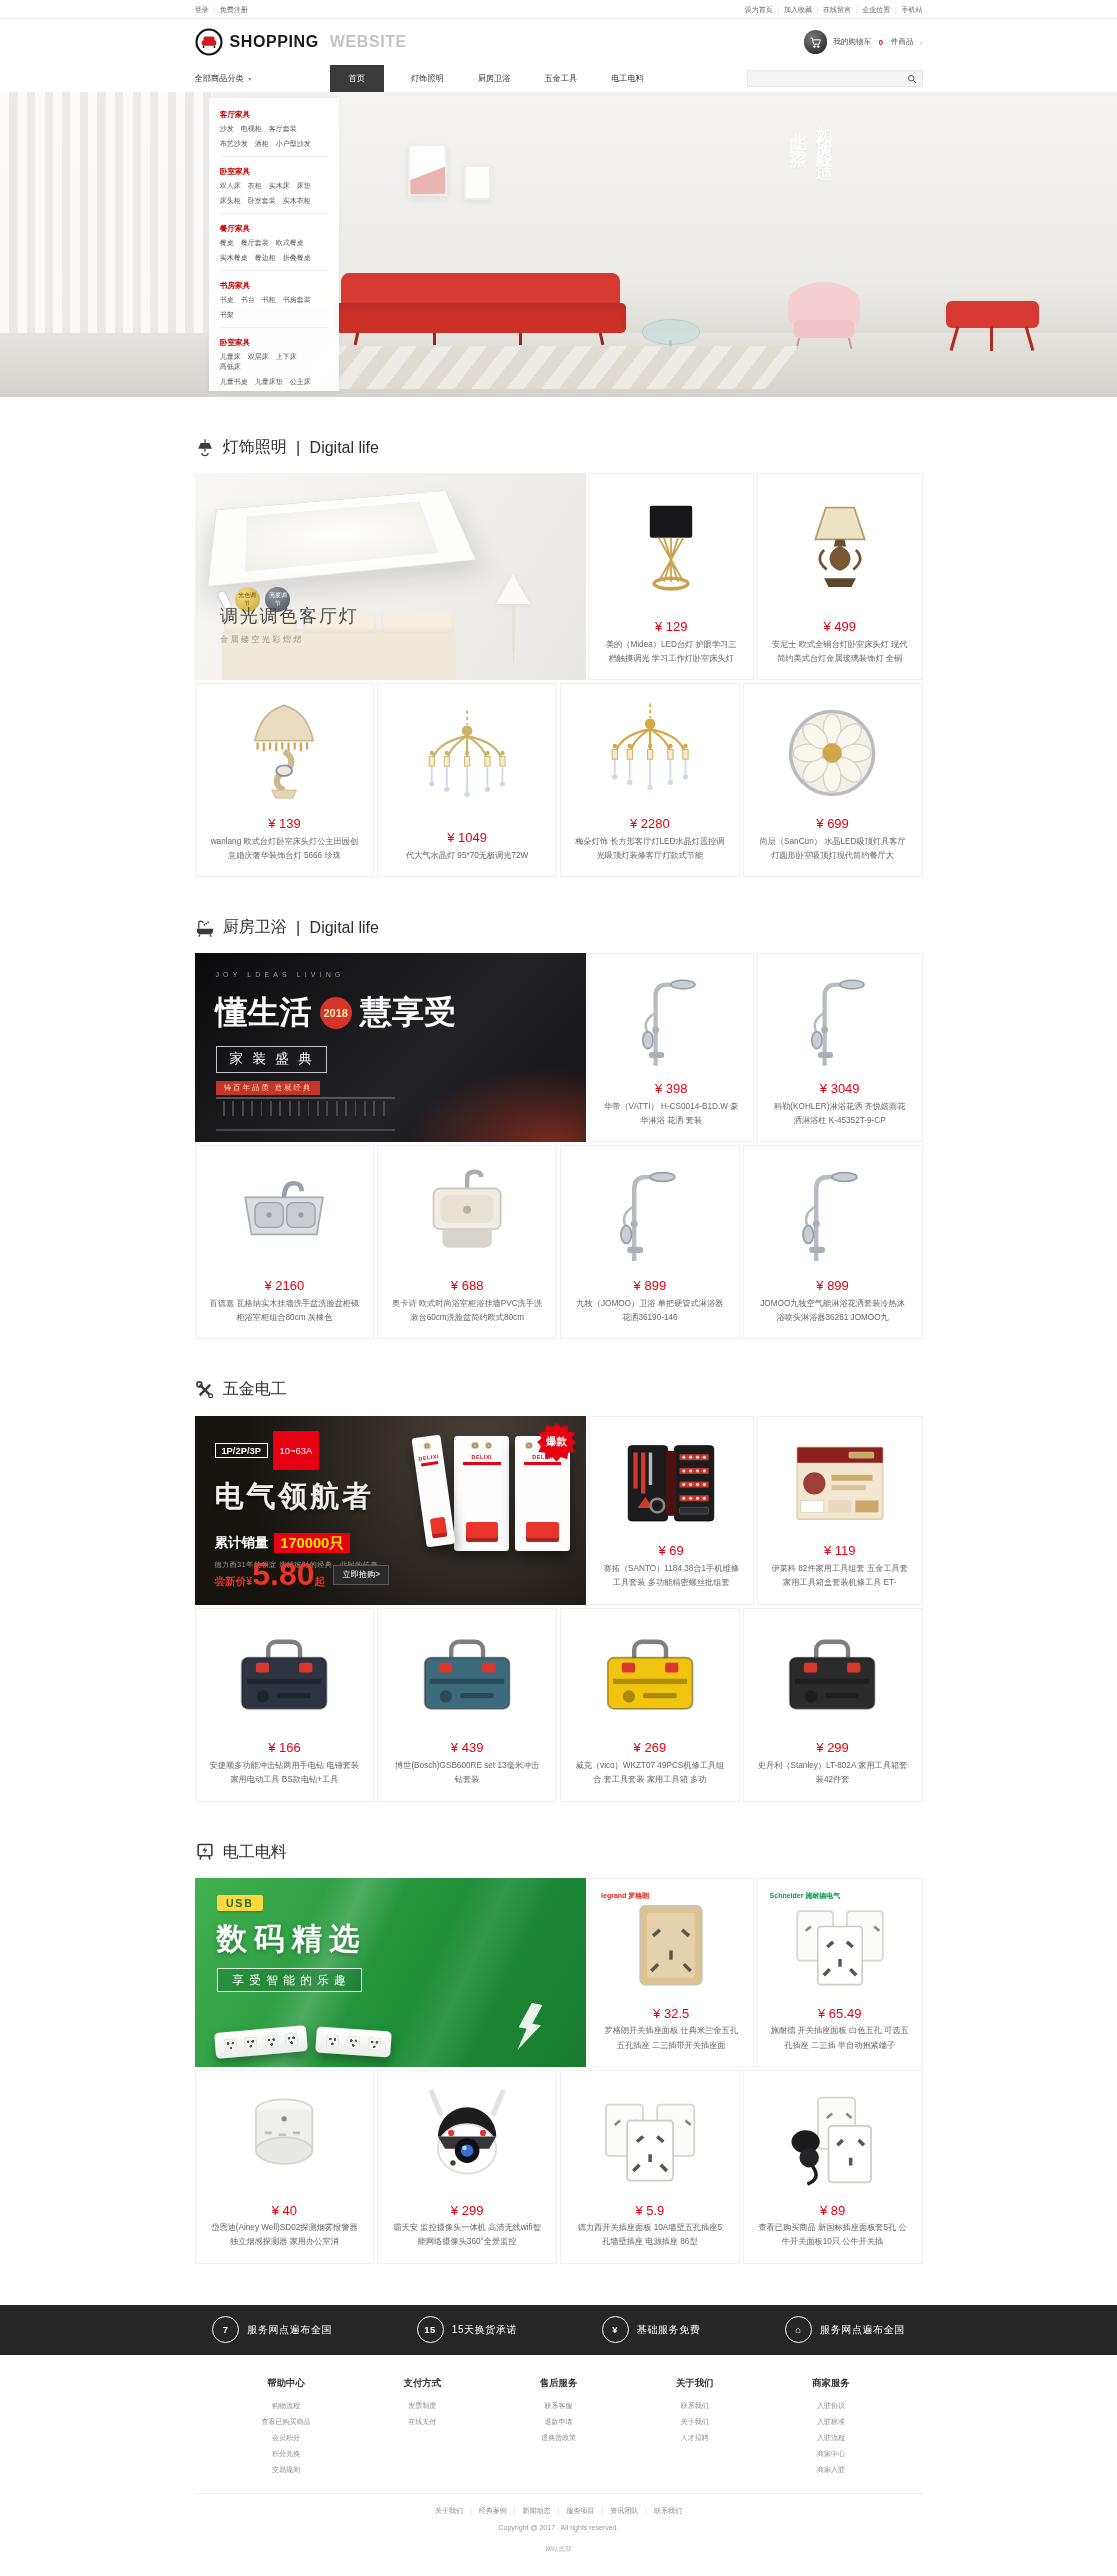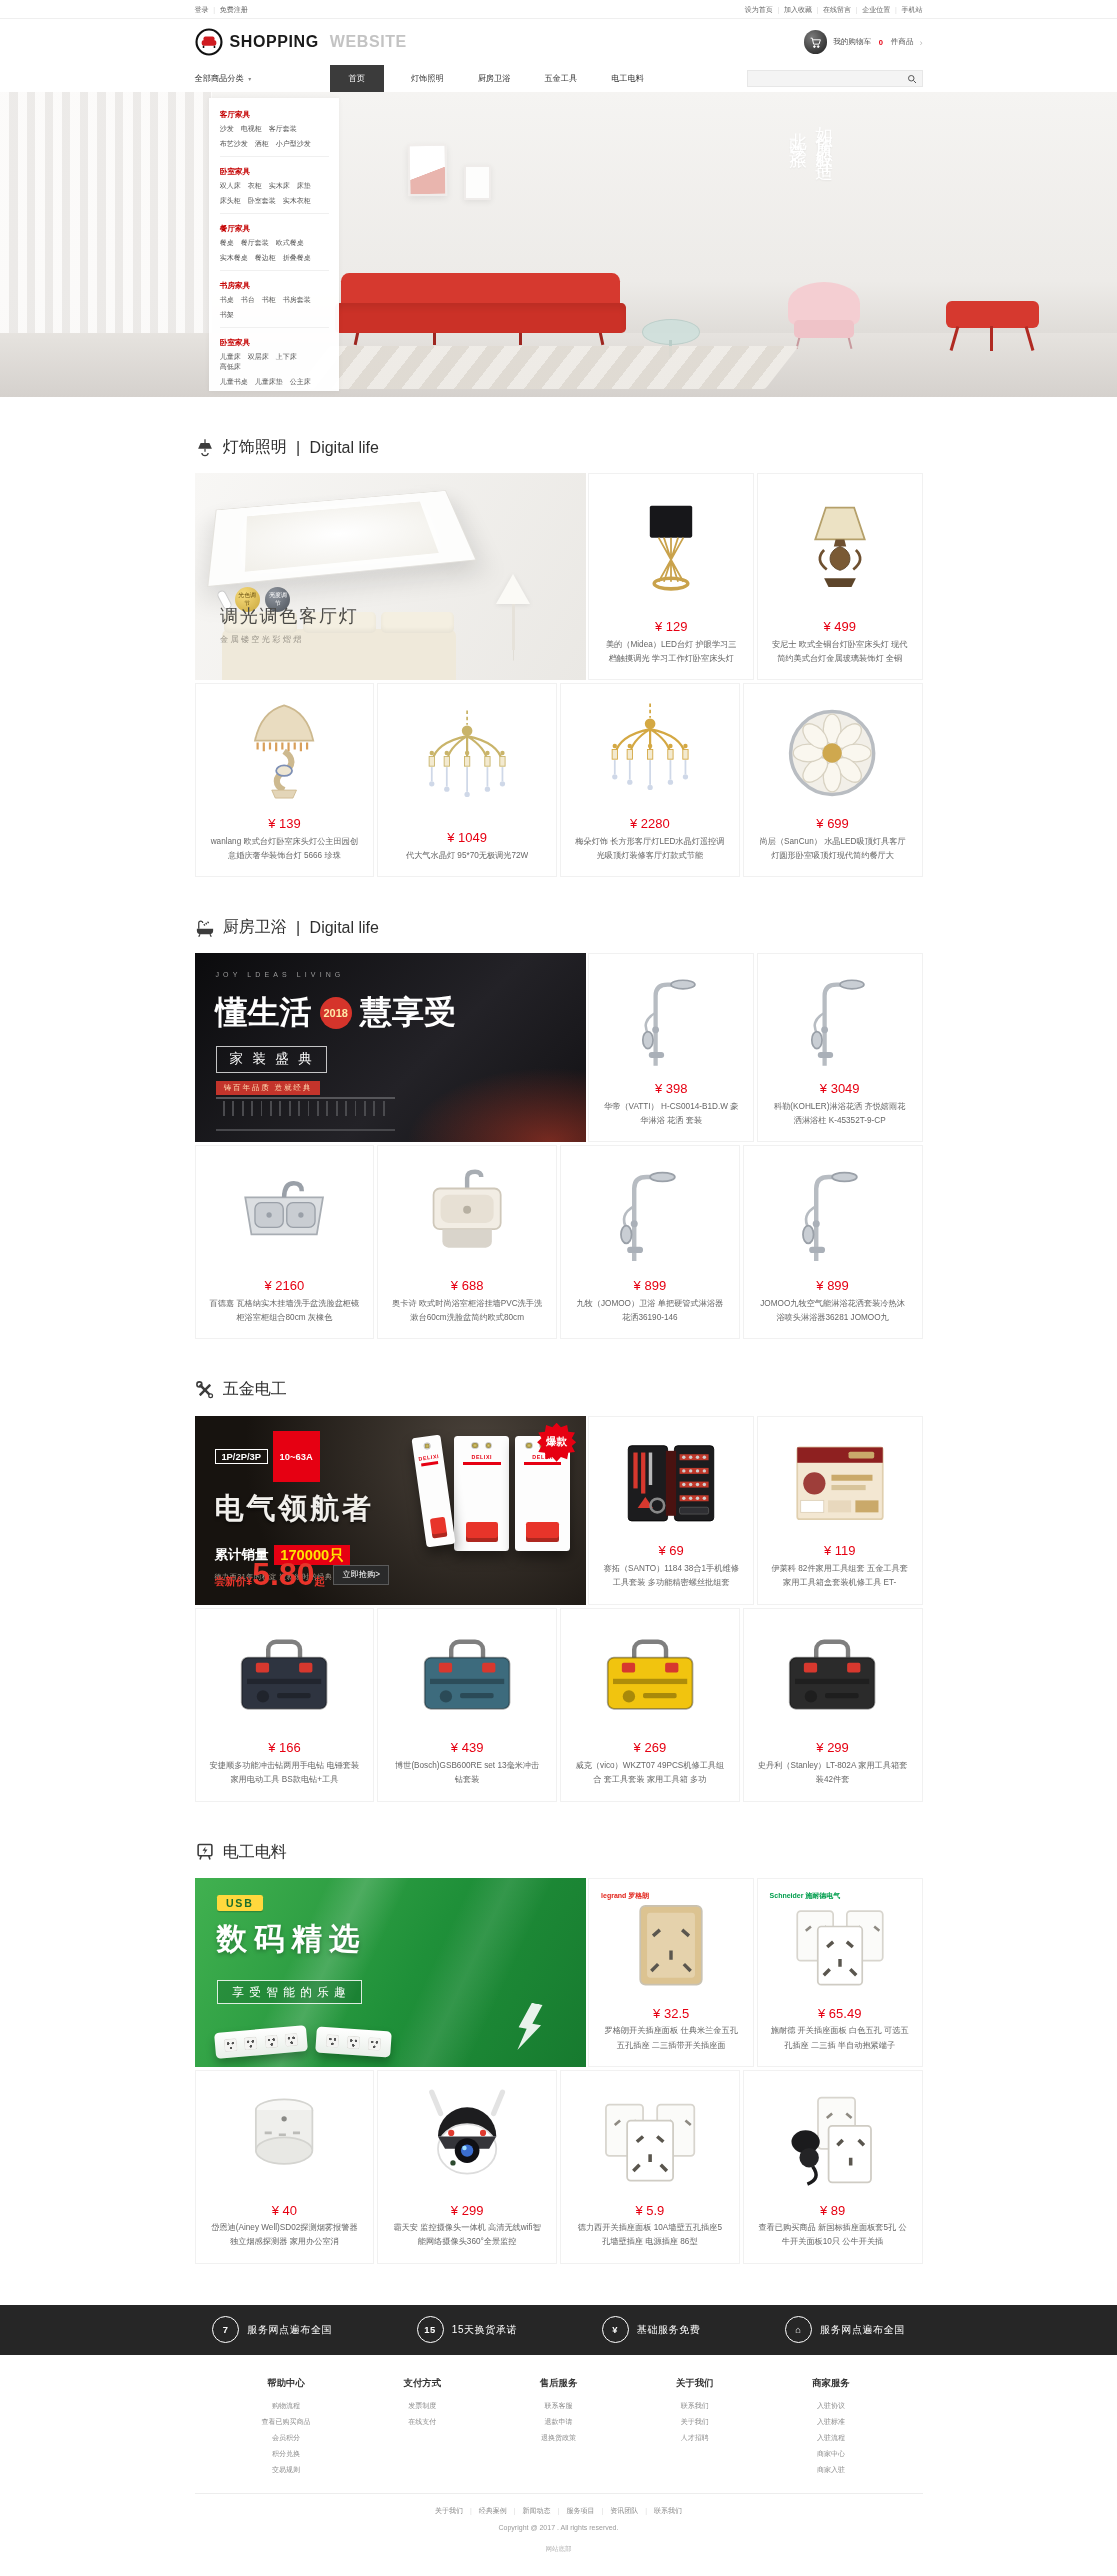--- a/index.html
+++ b/index.html
@@ -124,21 +124,21 @@
   .bk-ribbon { display:block; margin-top:8.2px; width:fit-content; background:#c3342b; color:#ffd9b0; font-size:7.6px; letter-spacing:1.8px; padding:2.3px 8.2px; }
   .bk-rack { position:absolute; left:21px; bottom:11.7px; width:46%; height:34px; border-top:2.3px solid #56565a; }
   .bk-rack::before { content:''; position:absolute; left:4%; top:2.3px; width:92%; height:15.3px; background:repeating-linear-gradient(90deg,#4a4a4e 0 1.8px,transparent 1.8px 9.4px); }
   .bk-rack::after { content:''; position:absolute; left:0; bottom:0; width:100%; height:2.3px; background:#48484c; }
   .bk-glow { position:absolute; right:0; bottom:0; width:46%; height:40%; background:radial-gradient(ellipse at 80% 100%, rgba(200,60,40,.55), transparent 70%); }
 
   
   .banner-tools { background:radial-gradient(circle at 72% 18%, #4a423a, #17130f 72%); color:#fff; padding:15.3px 20px; }
   .bh-chips { display:flex; gap:4.7px; align-items:center; }
   .bh-chip1 { border:1.2px solid #fff; padding:1.2px 5.9px; font-size:9.4px; font-weight:bold; }
-  .bh-chip2 { background:#e60012; padding:20px 7px; font-size:9.4px; font-weight:bold; }
+  .bh-chip2 { background:#e60012; padding:14px 7px; font-size:9.4px; font-weight:normal; }
   .bh-head { margin-top:7px; font-size:29px; font-weight:800; letter-spacing:2.9px; color:#f2f0ec; text-shadow:0 1.8px 2.9px rgba(0,0,0,.55); }
   .bh-sales { margin-top:16px; display:flex; align-items:center; font-size:13.5px; font-weight:bold; }
   .bh-sales .val { margin-left:5.9px; background:#e60012; color:#ffe400; font-size:14.7px; font-weight:800; padding:0.6px 5.9px; }
   .bh-desc { margin-top:7px; font-size:7px; color:#a89f93; letter-spacing:0.6px; }
   .bh-price { position:absolute; left:20px; bottom:15.3px; display:flex; align-items:baseline; color:#e8342a; }
   .bh-price .pp { font-size:10.6px; font-weight:bold; } .bh-price .pb { font-size:32px; font-weight:800; line-height:.9; }
   .bh-price .ps { font-size:10.6px; font-weight:bold; }
   .bh-cta { margin-left:8.2px; align-self:center; background:#2a2a2a; border:0.6px solid #5a5a5a; color:#fff; font-size:8.2px; padding:3.5px 8.2px; cursor:pointer; }
   .bh-breakers { position:absolute; right:15.3px; top:20px; display:flex; gap:5.9px; align-items:flex-start; }
   .breaker { background:#fdfdfd; border-radius:3.5px; box-shadow:0 7px 13px rgba(0,0,0,.45); display:flex; flex-direction:column; align-items:center; padding:5.9px 3.5px 8.2px; }
@@ -150,21 +150,21 @@
   .brk-line { width:78%; height:2.9px; background:#e60012; margin-top:2.3px; }
   .brk-toggle { width:68%; height:20px; background:#e8342a; border-radius:2.3px; margin-top:auto; box-shadow:inset 0 -4.1px 0 rgba(0,0,0,.25); }
   .bh-burst { position:absolute; right:9.4px; top:7px; width:39px; height:39px; background:#e60012; color:#fff; font-size:10.6px; font-weight:800; display:flex; align-items:center; justify-content:center;
     clip-path:polygon(50% 0%,61% 12%,77% 6%,80% 23%,97% 25%,89% 40%,100% 50%,89% 60%,97% 75%,80% 77%,77% 94%,61% 88%,50% 100%,39% 88%,23% 94%,20% 77%,3% 75%,11% 60%,0% 50%,11% 40%,3% 25%,20% 23%,23% 6%,39% 12%); }
 
   
   .banner-elec { background:linear-gradient(120deg,#41b150,#1f9039 55%,#177a2f); color:#fff; padding:17.6px 22px; }
   .banner-elec::before { content:''; position:absolute; inset:0; background:linear-gradient(115deg, transparent 28%, rgba(255,255,255,.16) 36%, transparent 45%, transparent 58%, rgba(255,255,255,.1) 66%, transparent 75%); }
   .be-chip { position:relative; display:inline-block; background:#ffd83d; color:#1c6e2c; font-weight:800; font-size:10.6px; letter-spacing:1.8px; padding:1.8px 9.4px; border-radius:2.3px; box-shadow:0 1.2px 0 rgba(0,0,0,.18); }
   .be-head { position:relative; margin-top:8.2px; font-size:30.5px; font-weight:800; letter-spacing:7px; text-shadow:0 1.8px 4.1px rgba(0,0,0,.28); }
-  .be-sub { position:relative; display:inline-block; margin-top:20px; border:0.6px solid rgba(255,255,255,.85); background:rgba(0,70,25,.25); font-size:11.7px; letter-spacing:5.3px; padding:3.5px 9.4px 3.5px 14.7px; }
+  .be-sub { position:relative; display:inline-block; margin-top:8px; border:0.6px solid rgba(255,255,255,.85); background:rgba(0,70,25,.25); font-size:11.7px; letter-spacing:5.3px; padding:3.5px 9.4px 3.5px 14.7px; }
   .be-strips { position:absolute; left:20px; bottom:11.7px; display:flex; gap:9.4px; align-items:flex-end; }
   .strip { height:26px; background:linear-gradient(#ffffff,#e9efe9); border-radius:4.7px; box-shadow:0 5.3px 9.4px rgba(0,0,0,.28); display:flex; align-items:center; justify-content:space-around; padding:0 5.9px; }
   .strip.s1 { width:92px; transform:rotate(-5deg); }
   .strip.s2 { width:75px; transform:rotate(4deg); }
   .strip .sk { width:13px; height:13px; border-radius:2.3px;
     background:radial-gradient(circle at 32% 36%, #555 1.2px, transparent 1.5px), radial-gradient(circle at 68% 36%, #555 1.2px, transparent 1.5px), radial-gradient(circle at 50% 72%, #555 1.2px, transparent 1.5px), #f4f4f2;
     box-shadow:inset 0 0 0 0.6px #d7d7d2; }
   .be-bolt { position:absolute; right:38px; bottom:15.3px; width:34px; height:49px; background:rgba(255,255,255,.9); transform:rotate(10deg);
     clip-path:polygon(40% 0,72% 0,52% 42%,78% 42%,22% 100%,38% 54%,14% 54%); }
 

